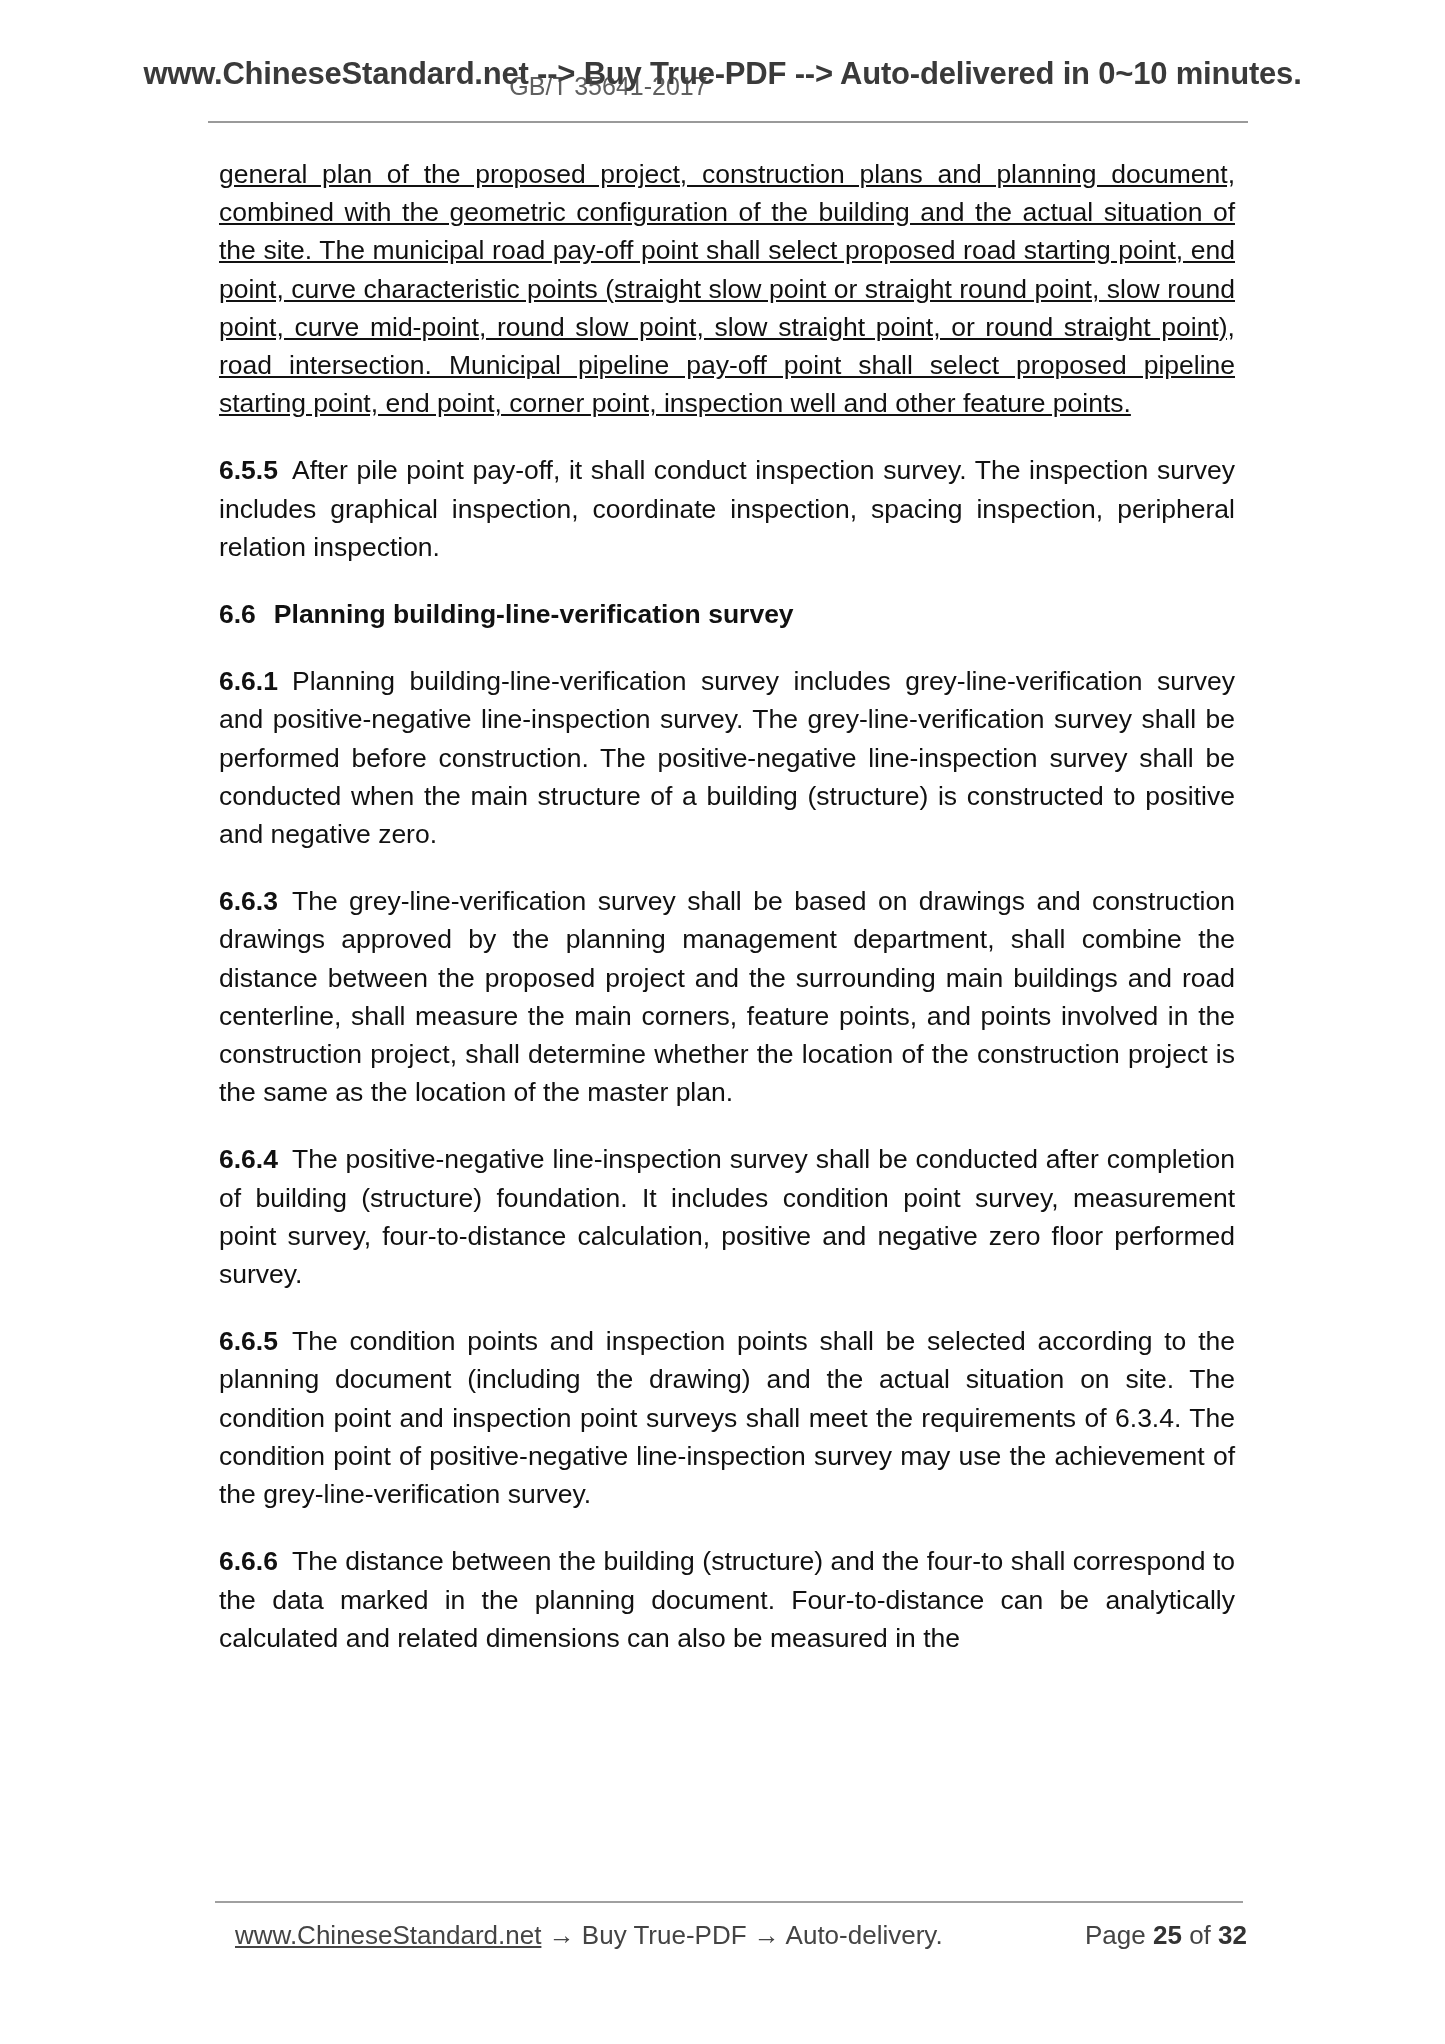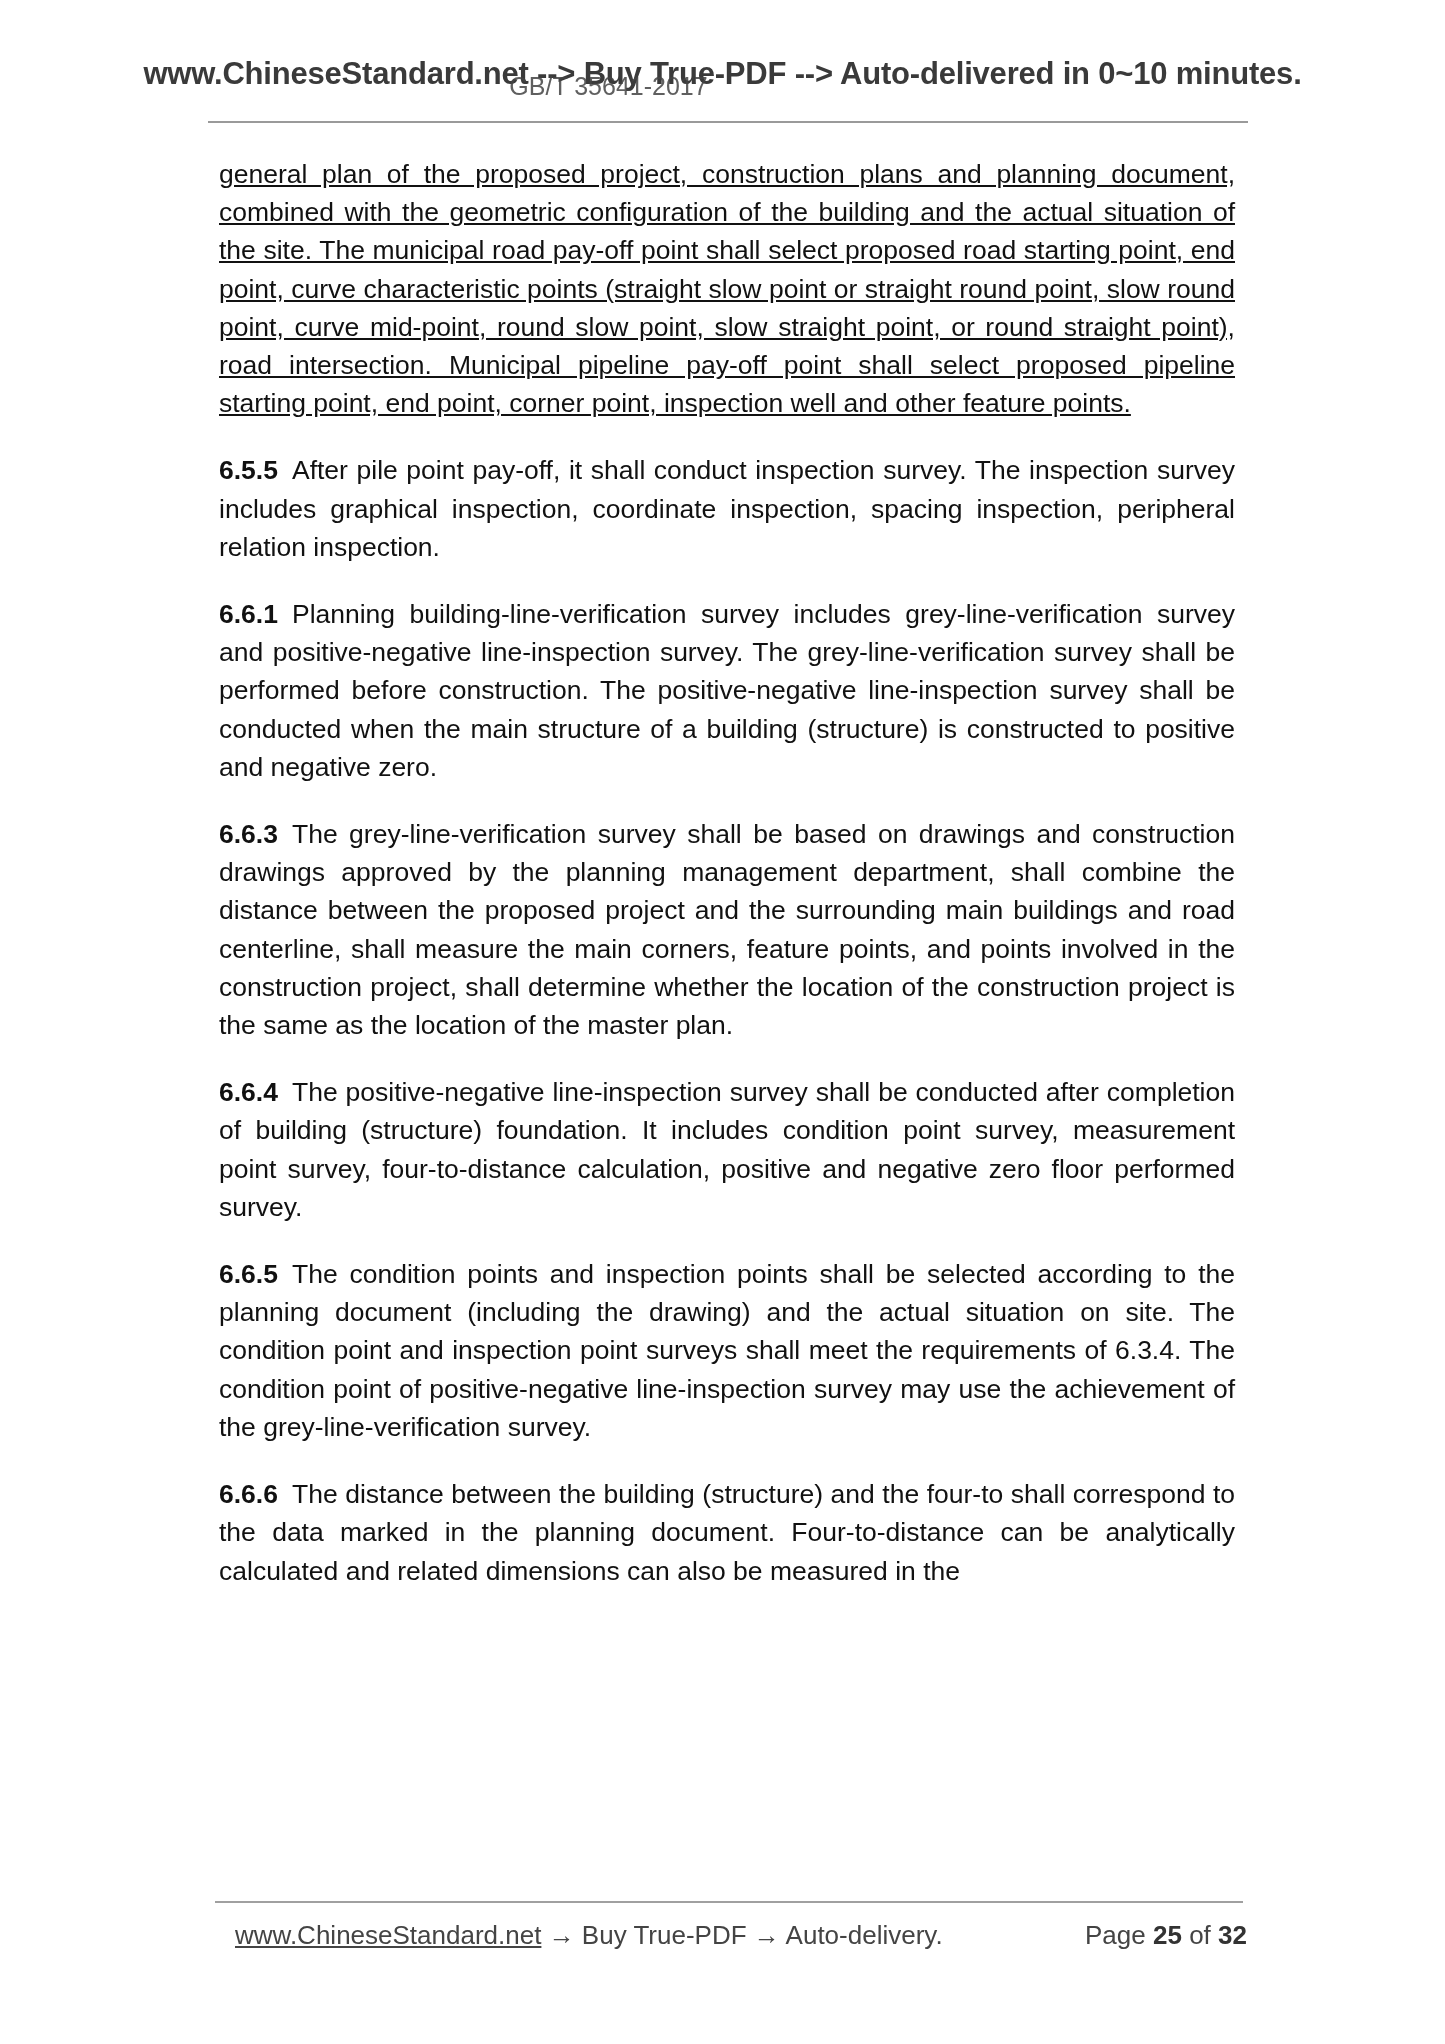--- a/index.html
+++ b/index.html
@@ -29,20 +29,23 @@
 <div class="header-docid" style="opacity:0.85">GB/T 35641-2017</div>
 <div class="header-rule"></div>
 
 <div class="content">
   <p class="para first">general plan of the proposed project, construction plans and planning document, combined with the geometric configuration of the building and the actual situation of the site. The municipal road pay-off point shall select proposed road starting point, end point, curve characteristic points (straight slow point or straight round point, slow round point, curve mid-point, round slow point, slow straight point, or round straight point), road intersection. Municipal pipeline pay-off point shall select proposed pipeline starting point, end point, corner point, inspection well and other feature points.</p>
 
   <p class="para">
     <span class="clause-num">6.5.5</span><span>After pile point pay-off, it shall conduct inspection survey. The inspection survey includes graphical inspection, coordinate inspection, spacing inspection, peripheral relation inspection.</span>
   </p>
 
+  <h2 class="section-heading">
+    <span class="sec-num">6.6</span><span>Planning building-line-verification survey</span>
+  </h2>
 
   <p class="para">
     <span class="clause-num">6.6.1</span><span>Planning building-line-verification survey includes grey-line-verification survey and positive-negative line-inspection survey. The grey-line-verification survey shall be performed before construction. The positive-negative line-inspection survey shall be conducted when the main structure of a building (structure) is constructed to positive and negative zero.</span>
   </p>
   <p class="para">
     <span class="clause-num">6.6.3</span><span>The grey-line-verification survey shall be based on drawings and construction drawings approved by the planning management department, shall combine the distance between the proposed project and the surrounding main buildings and road centerline, shall measure the main corners, feature points, and points involved in the construction project, shall determine whether the location of the construction project is the same as the location of the master plan.</span>
   </p>
   <p class="para">
     <span class="clause-num">6.6.4</span><span>The positive-negative line-inspection survey shall be conducted after completion of building (structure) foundation. It includes condition point survey, measurement point survey, four-to-distance calculation, positive and negative zero floor performed survey.</span>
   </p>

